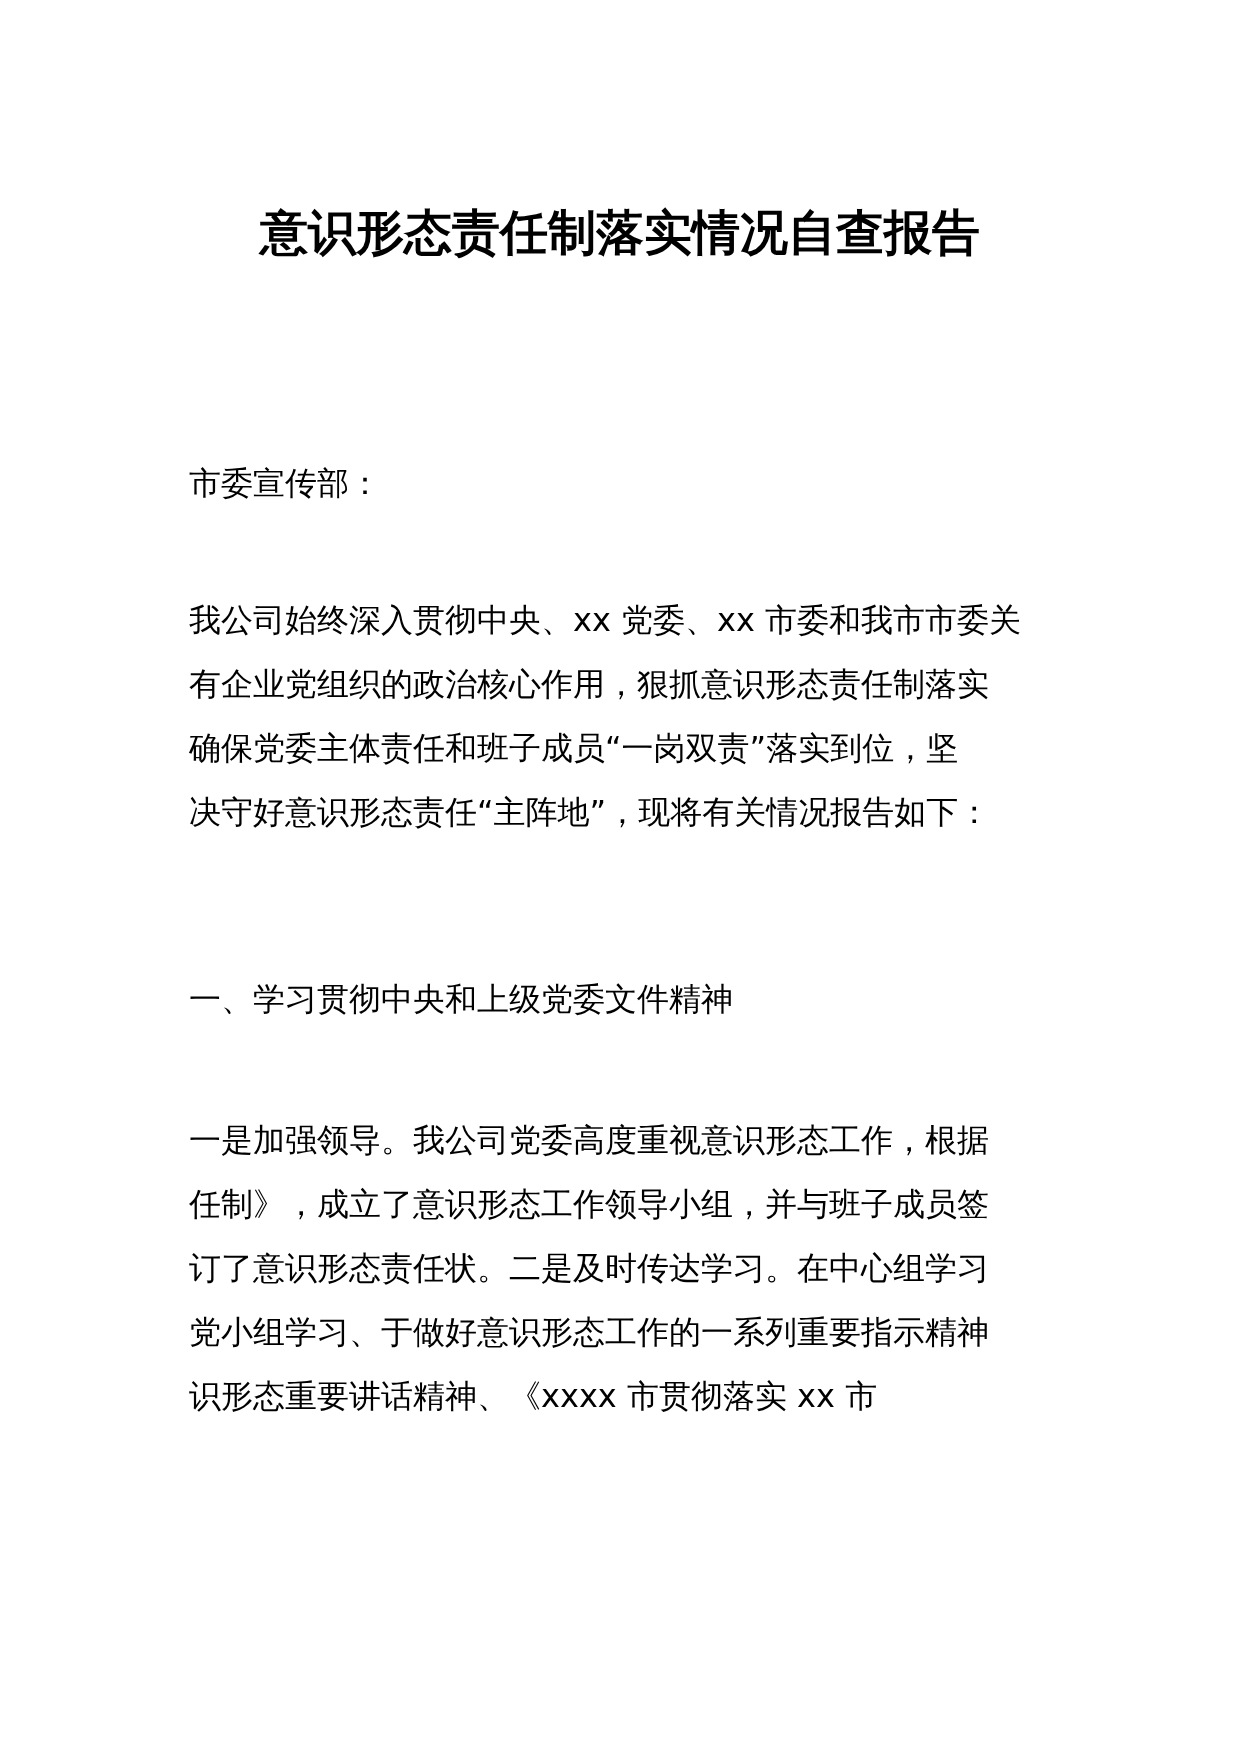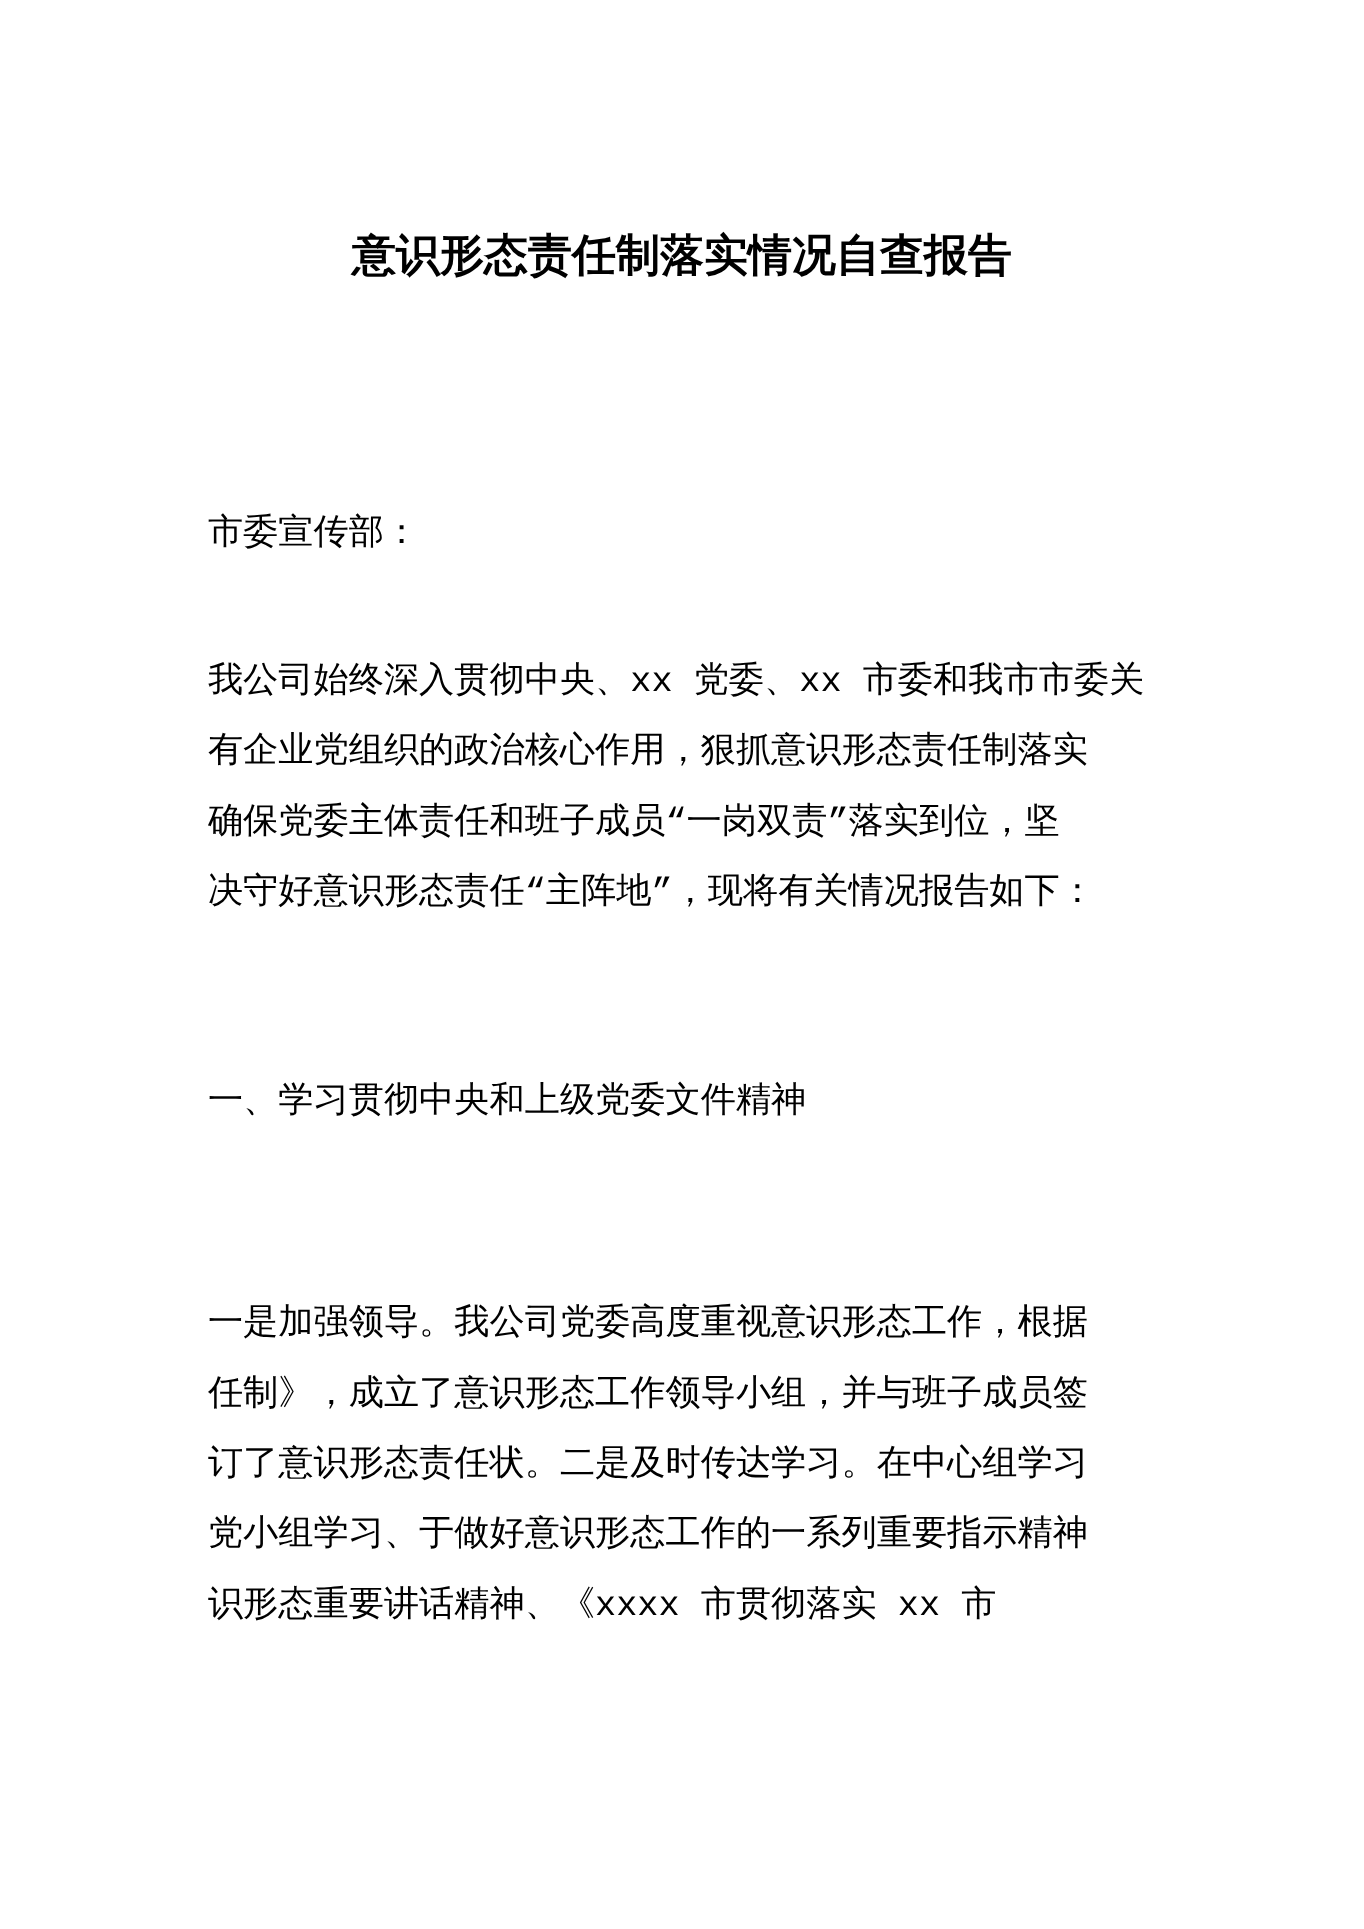--- a/index.html
+++ b/index.html
@@ -21,21 +21,21 @@
       width: 1240px;
       height: 1754px;
       background: #ffffff;
     }
     .title {
       position: absolute;
       top: 202px;
       left: 0;
       width: 1240px;
       text-align: center;
-      font-size: 40px;
+      font-size: 48px;
       font-weight: bold;
       line-height: 60px;
       letter-spacing: 0px;
     }
     .salutation {
       position: absolute;
       left: 189px;
       top: 458px;
       font-size: 32px;
       line-height: 50px;
@@ -44,32 +44,31 @@
       position: absolute;
       left: 189px;
       width: 880px;
       font-size: 32px;
       line-height: 64px;
     }
     .para .line {
       display: block;
       white-space: nowrap;
       height: 64px;
-      font-family: Liberation Mono, monospace;
     }
     .p1 { top: 588px; }
     .heading1 {
       position: absolute;
       left: 189px;
       top: 977px;
       font-size: 32px;
       line-height: 50px;
       font-family: Liberation Mono, monospace;
     }
-    .p2 { top: 1172px; }
+    .p2 { top: 1108px; }
   </style>
 </head>
 <body>
 
 <div class="page">
   <div class="title">意识形态责任制落实情况自查报告</div>
 
   <div class="salutation">市委宣传部：</div>
 
   <div class="para p1">

